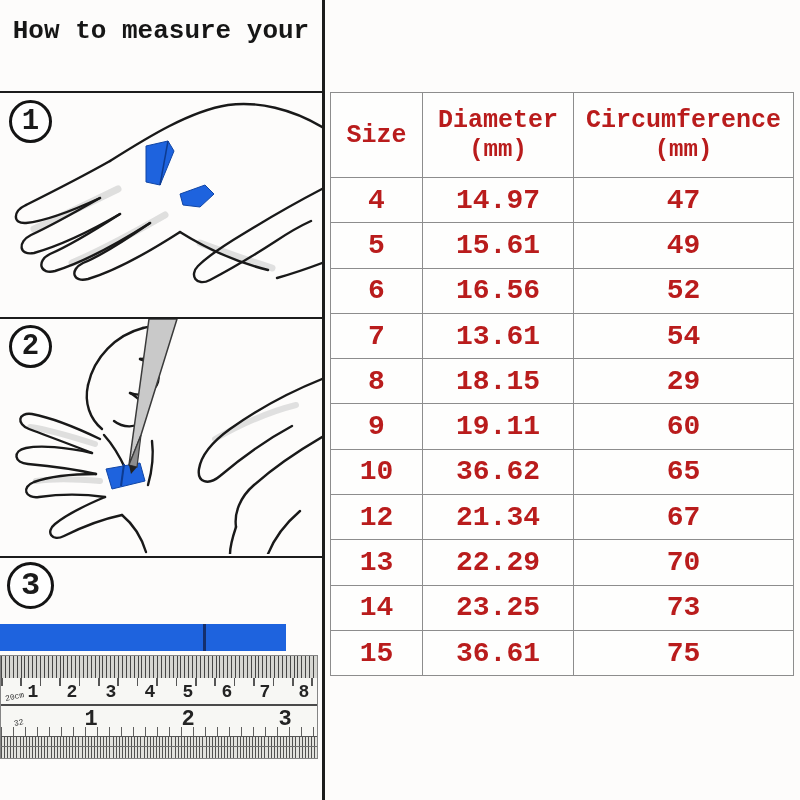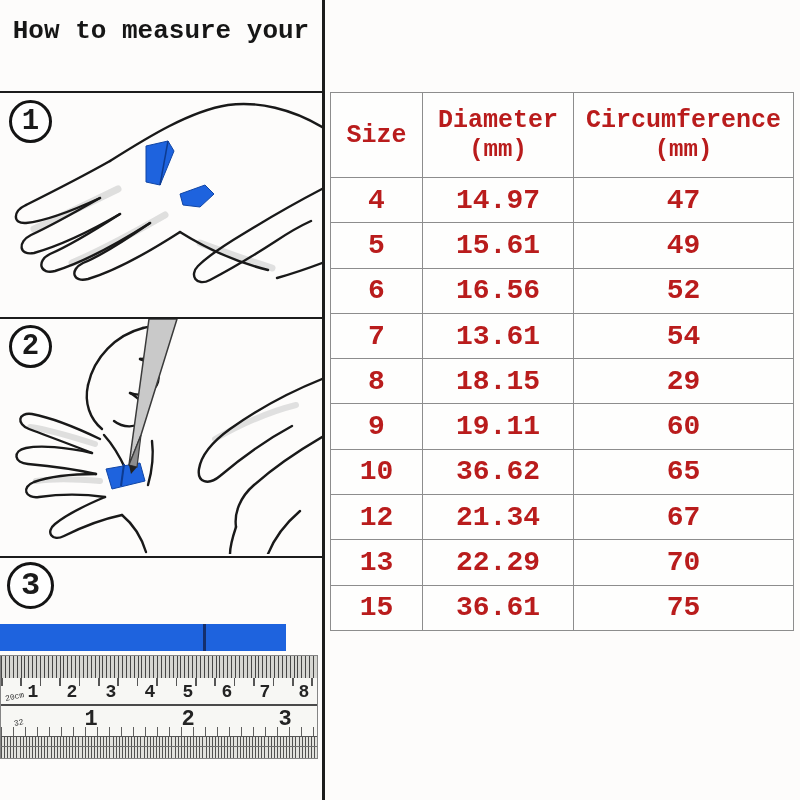--- a/index.html
+++ b/index.html
@@ -251,20 +251,25 @@
           <td>12</td>
           <td>21.34</td>
           <td>67</td>
         </tr>
         <tr>
           <td>13</td>
           <td>22.29</td>
           <td>70</td>
         </tr>
         <tr>
+          <td>14</td>
+          <td>23.25</td>
+          <td>73</td>
+        </tr>
+        <tr>
           <td>15</td>
           <td>36.61</td>
           <td>75</td>
         </tr>
       </tbody>
   </table>
 
 </div>
 
 </body></html>

